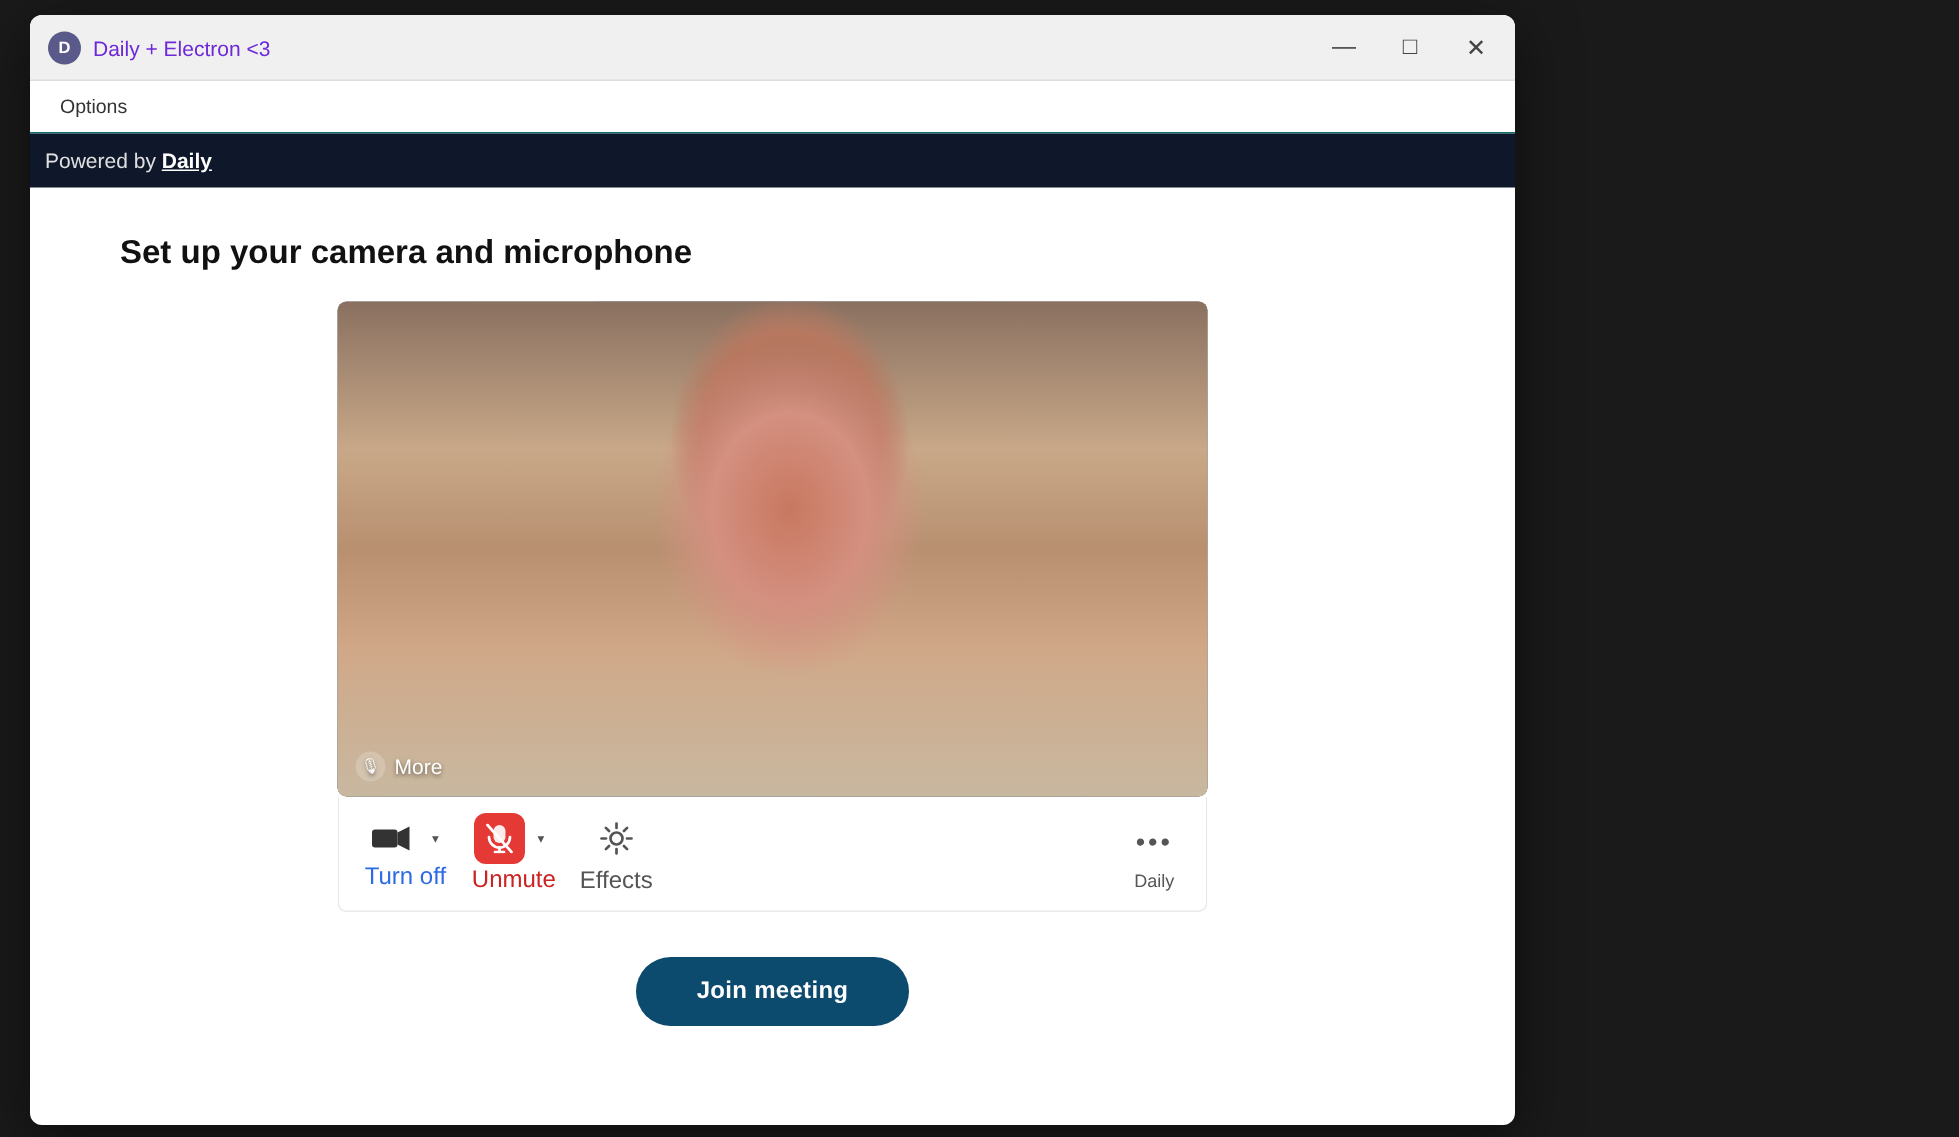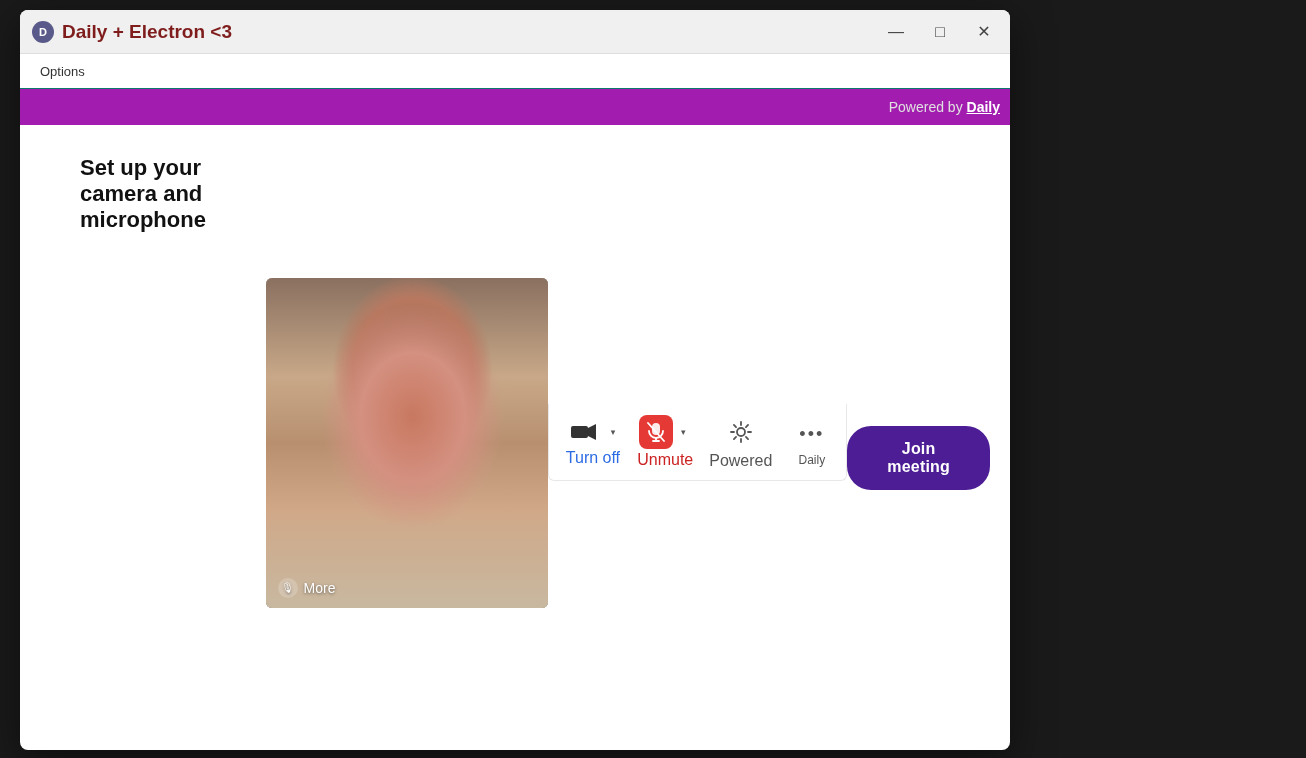--- a/index.html
+++ b/index.html
@@ -48,23 +48,23 @@
       align-items: center;
       justify-content: center;
       margin-right: 8px;
       font-size: 11px;
       color: white;
       font-weight: bold;
     }
 
     .title-bar-title {
       flex: 1;
-      font-size: 19px;
-      color: #7f1d1d;
-      font-weight: 700;
+      font-size: 14px;
+      color: #6d28d9;
+      font-weight: 400;
     }
 
     .title-bar-controls {
       display: flex;
       gap: 16px;
       align-items: center;
     }
 
     .tb-btn {
       background: none;
@@ -88,38 +88,38 @@
     }
 
     .options-link {
       font-size: 13px;
       color: #333;
       cursor: pointer;
       text-decoration: none;
     }
 
     .powered-bar {
-      background: #a21caf;
-      text-align: right;
+      background: #0f172a;
+      text-align: left;
       padding: 10px;
       color: #e0e0e0;
       font-size: 14px;
       flex-shrink: 0;
     }
 
     .powered-bar a {
       color: #fff;
       font-weight: bold;
       text-decoration: underline;
     }
 
     .main-content {
       flex: 1;
       display: flex;
-      flex-direction: row;
+      flex-direction: column;
       align-items: center;
       padding: 30px 20px 20px;
     }
 
     .setup-title {
       font-size: 22px;
       font-weight: 600;
       color: #111;
       margin-bottom: 20px;
       align-self: flex-start;
@@ -282,21 +282,21 @@
 
     .more-label {
       font-size: 12px;
       color: #555;
       font-weight: 500;
     }
 
     
     .join-btn {
       margin-top: 30px;
-      background: #4c1d95;
+      background: #0c4a6e;
       color: #fff;
       border: none;
       border-radius: 24px;
       padding: 14px 40px;
       font-size: 16px;
       font-weight: 600;
       cursor: pointer;
       letter-spacing: 0.2px;
     }
   </style>
@@ -386,21 +386,21 @@
               <line x1="12" y1="19" x2="12" y2="22" stroke="#555" stroke-width="1.8" stroke-linecap="round"></line>
               <line x1="2" y1="12" x2="5" y2="12" stroke="#555" stroke-width="1.8" stroke-linecap="round"></line>
               <line x1="19" y1="12" x2="22" y2="12" stroke="#555" stroke-width="1.8" stroke-linecap="round"></line>
               <line x1="4.93" y1="4.93" x2="7.05" y2="7.05" stroke="#555" stroke-width="1.8" stroke-linecap="round"></line>
               <line x1="16.95" y1="16.95" x2="19.07" y2="19.07" stroke="#555" stroke-width="1.8" stroke-linecap="round"></line>
               <line x1="19.07" y1="4.93" x2="16.95" y2="7.05" stroke="#555" stroke-width="1.8" stroke-linecap="round"></line>
               <line x1="7.05" y1="16.95" x2="4.93" y2="19.07" stroke="#555" stroke-width="1.8" stroke-linecap="round"></line>
             </svg>
           </button>
         </div>
-        <span class="ctrl-label" style="color:#555;">Powered</span>
+        <span class="ctrl-label" style="color:#555;">Effects</span>
       </div>
 
       <div class="spacer"></div>
 
       <div class="more-group">
         <button class="ctrl-btn">
           <span class="more-dots">•••</span>
         </button>
         <span class="more-label">Daily</span>
       </div>

